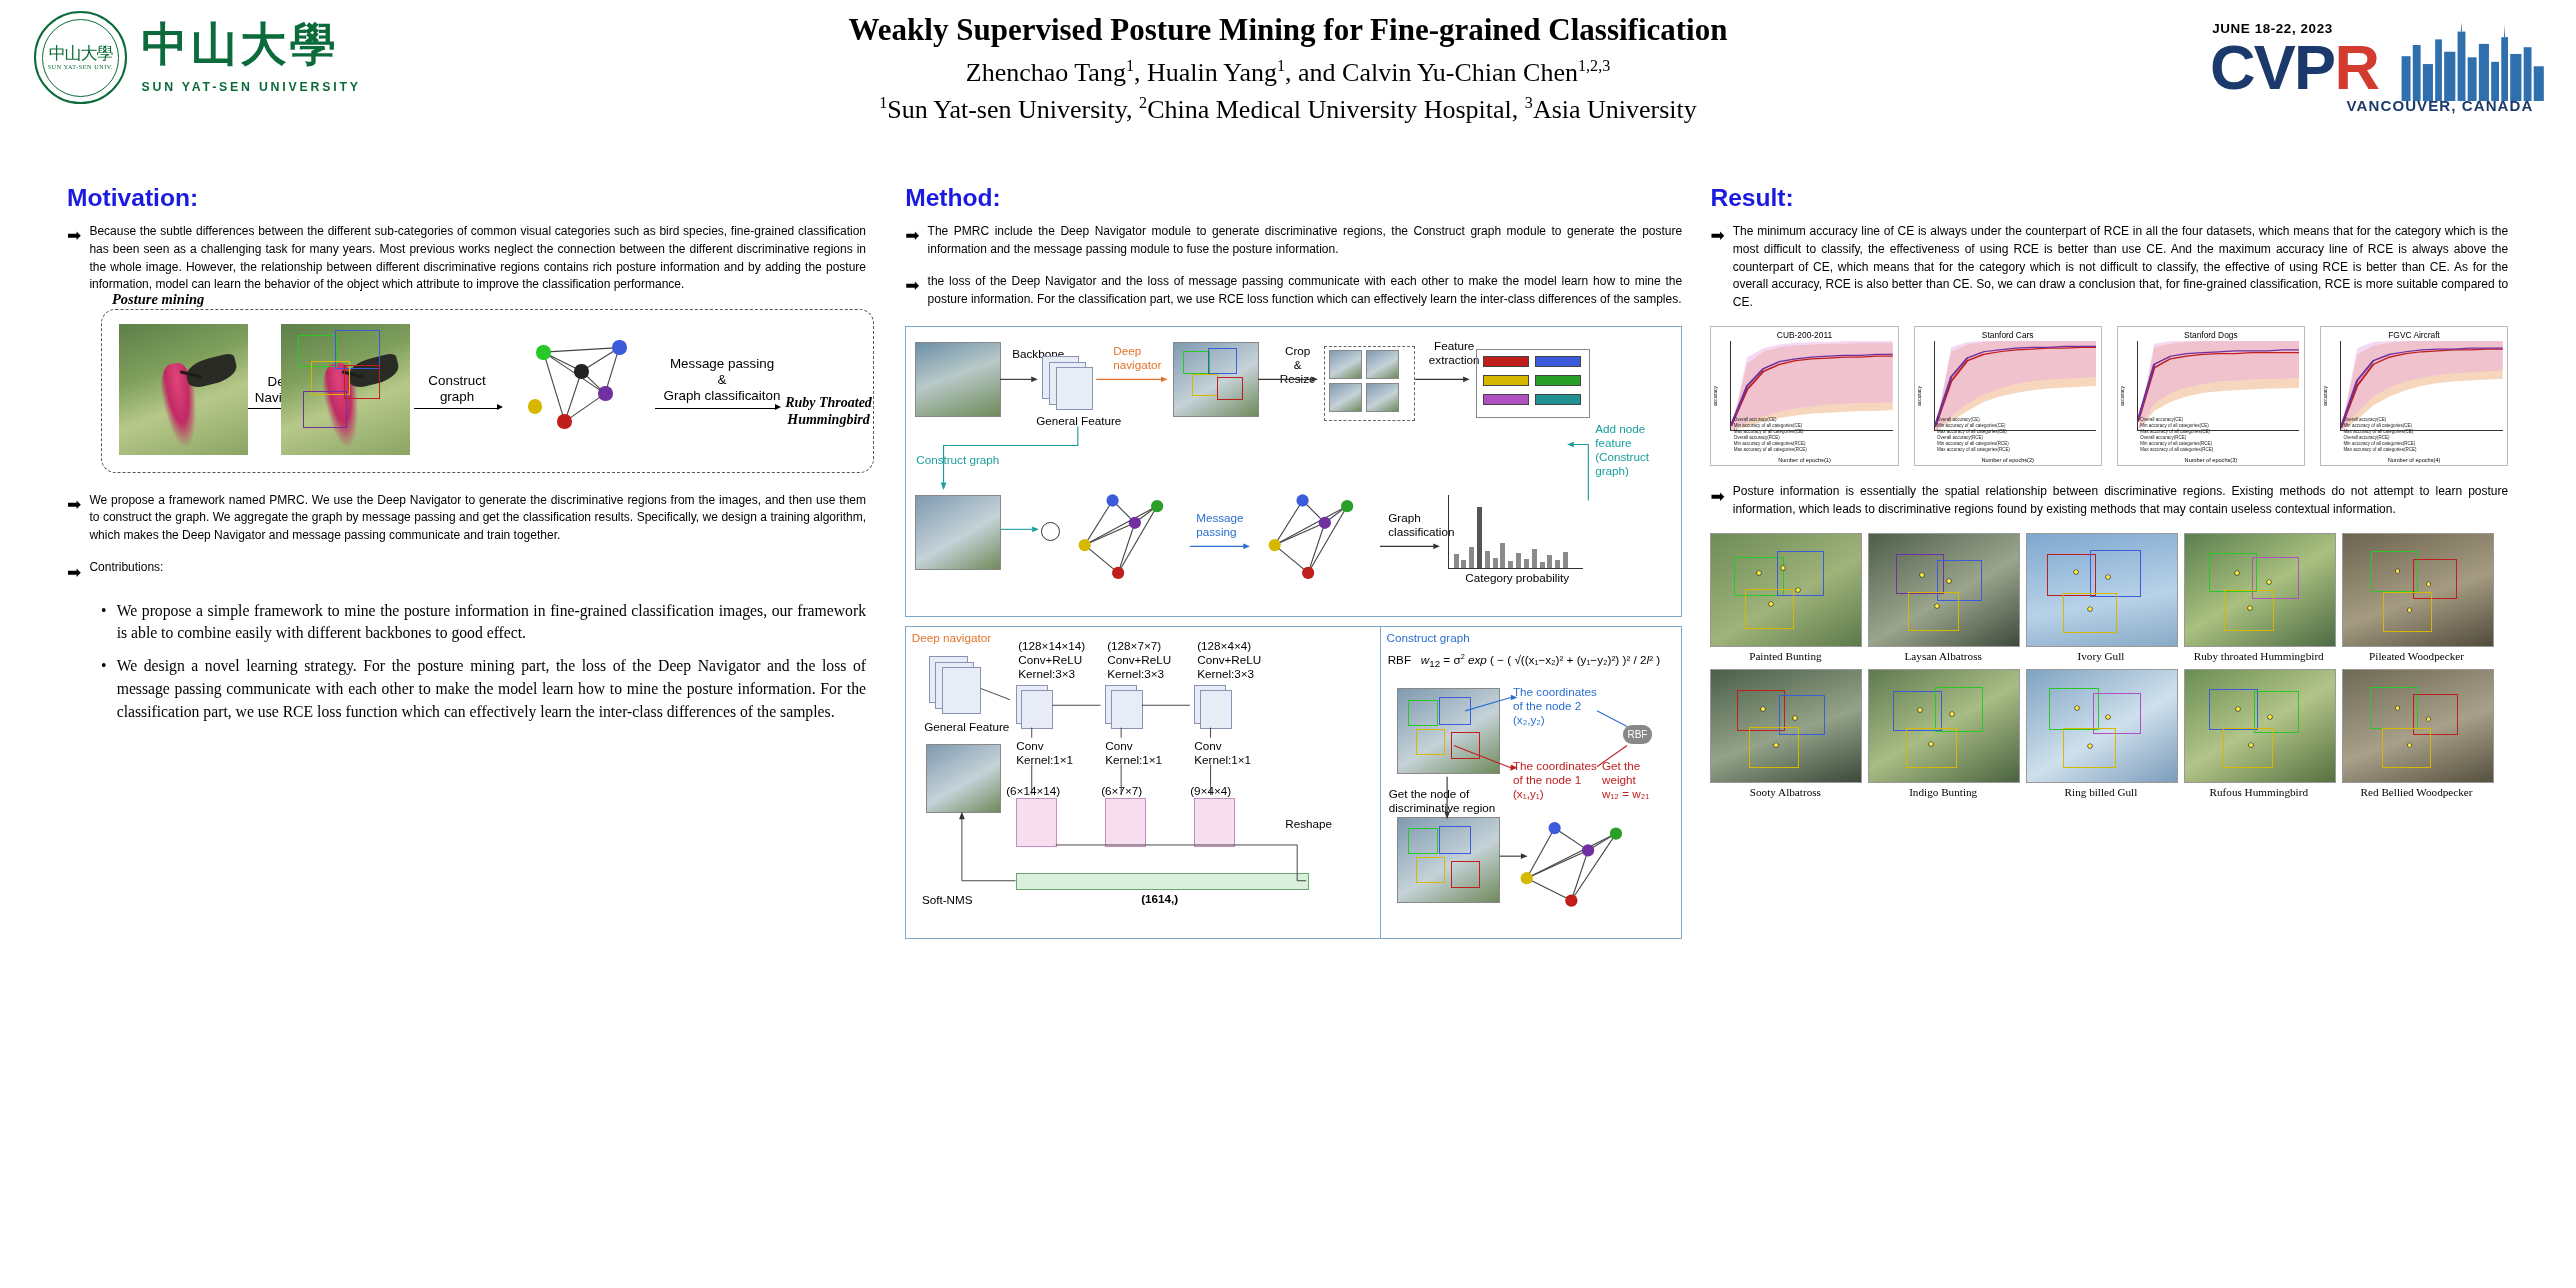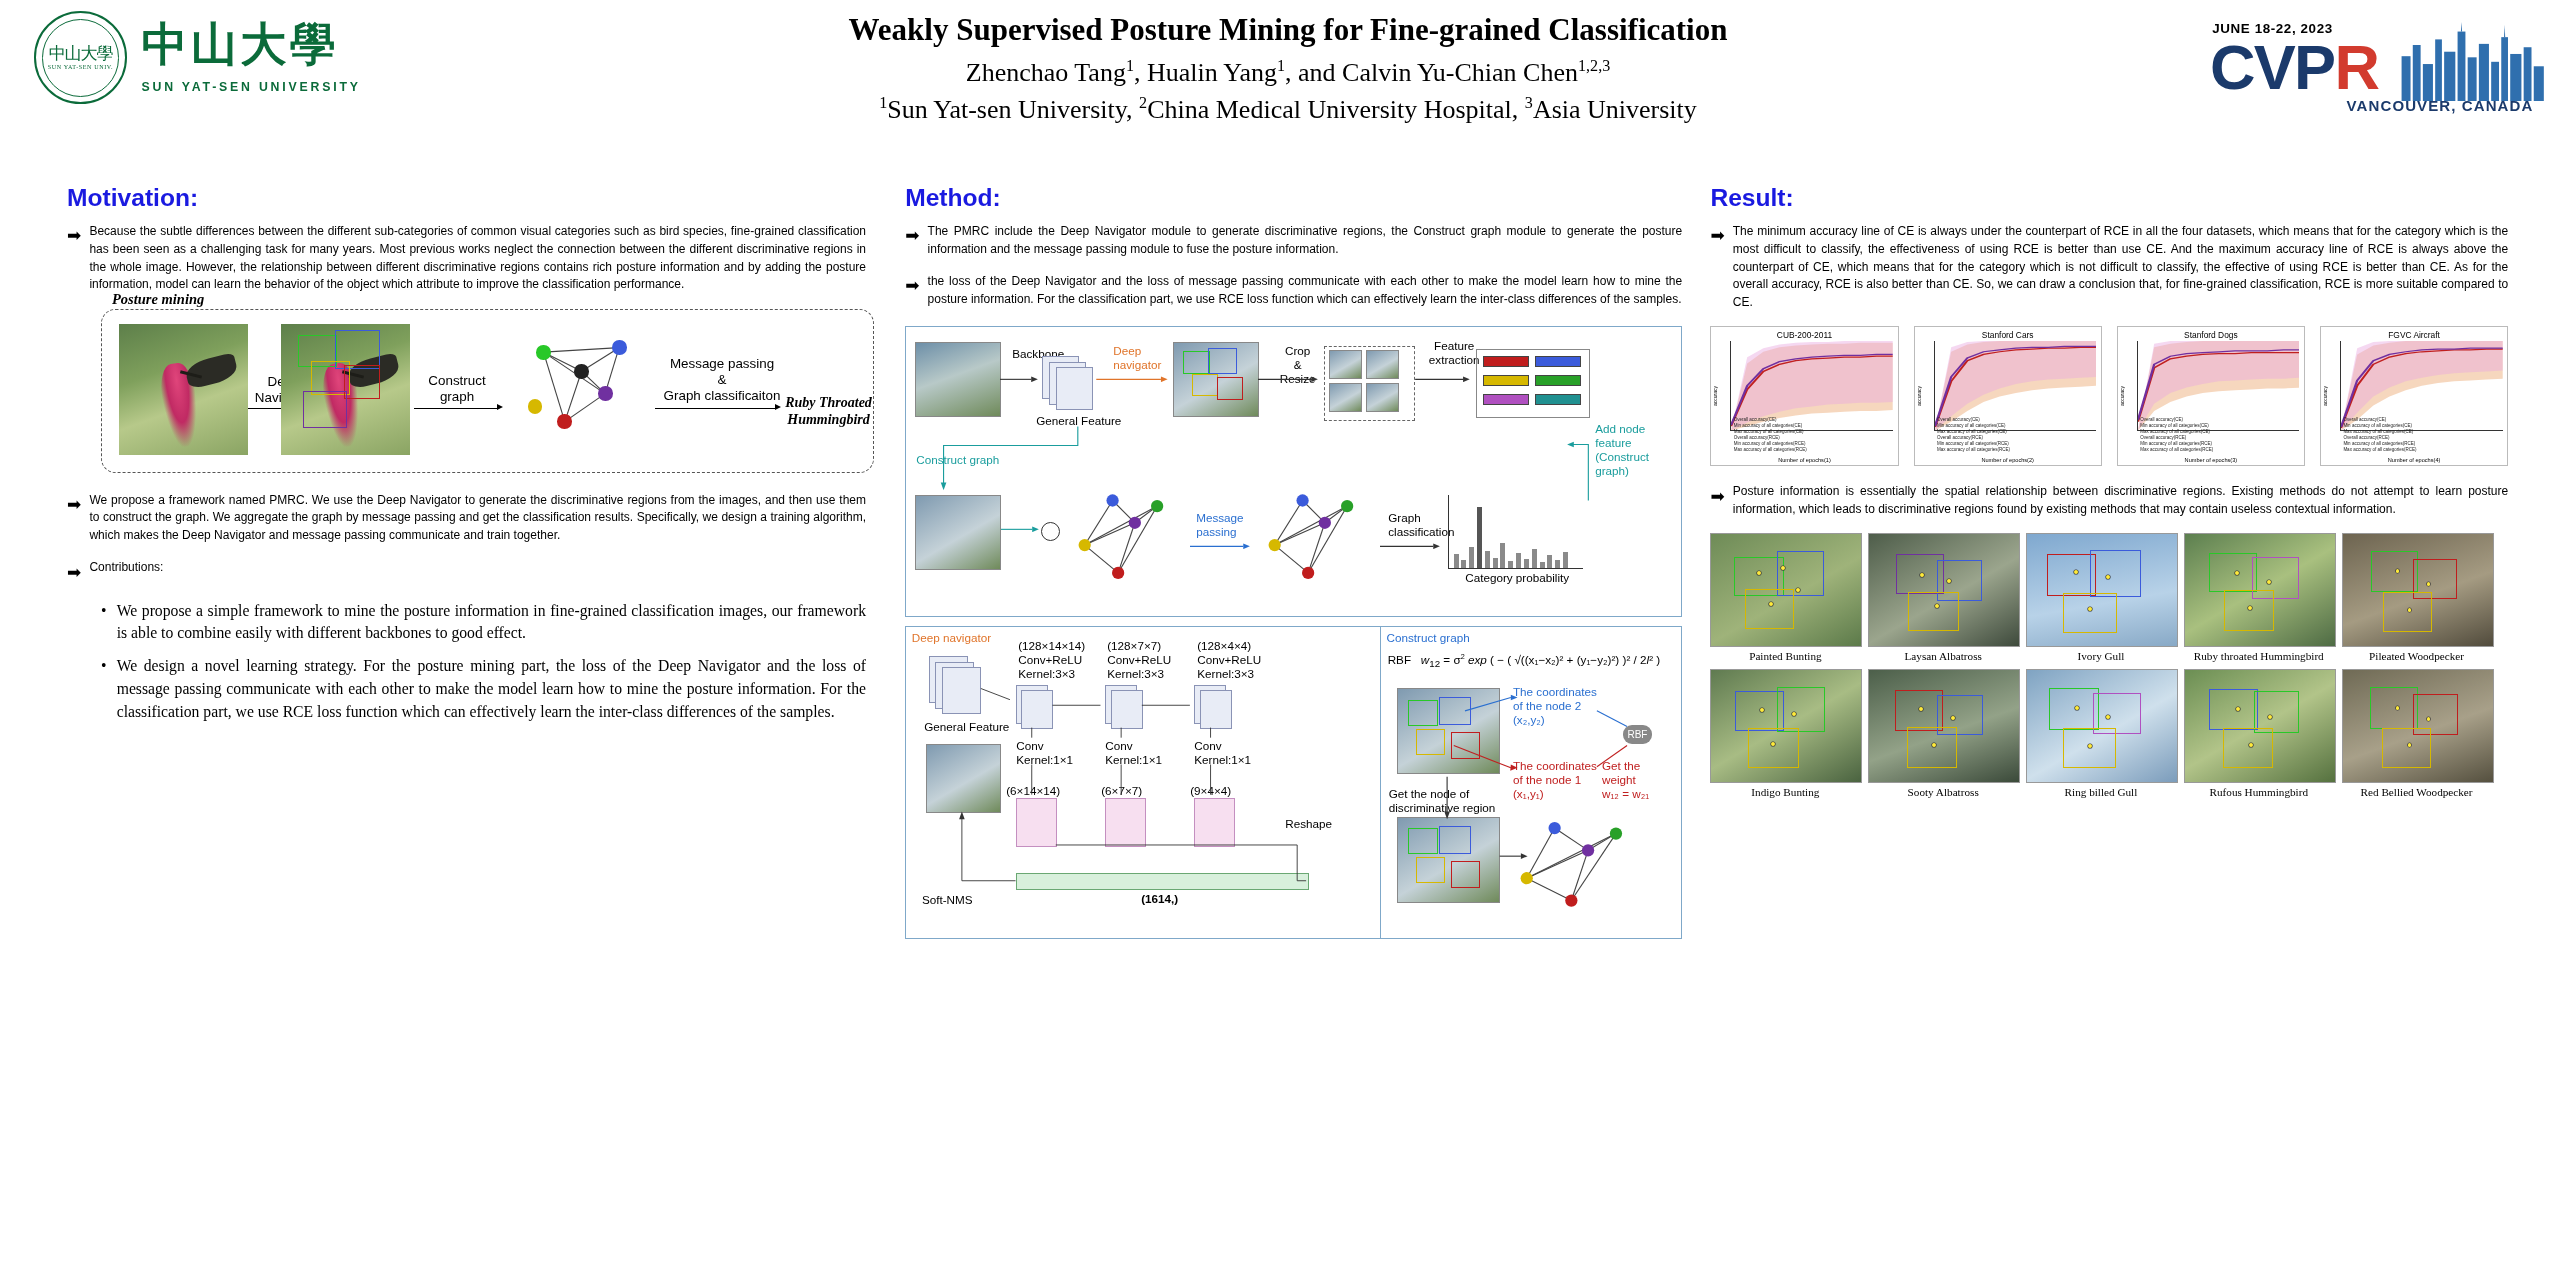--- a/index.html
+++ b/index.html
@@ -1043,41 +1043,41 @@
           <div class="box-ov" style="left:70px;top:24.6px;width:44px;height:40px;border-color:#c01d1d;"></div>
           <div class="box-ov" style="left:40px;top:58px;width:49px;height:40px;border-color:#d6b800;"></div>
           <div class="kp" style="left:53px;top:35px;"></div>
             <div class="kp" style="left:84px;top:48px;"></div>
           <div class="kp" style="left:65px;top:74px;"></div>
         </div>
         <div class="gal-cap">Pileated Woodpecker</div>
       </div>
 
       <div class="gal-cell">
+        <div class="gal-img" style="background:linear-gradient(160deg,#4c5f4a,#93a288 55%,#3b4a3a);">
+          <div class="box-ov" style="left:26px;top:20px;width:48px;height:41px;border-color:#c01d1d;"></div>
+          <div class="box-ov" style="left:68px;top:24.6px;width:46px;height:40px;border-color:#3b5bdb;"></div>
+          <div class="box-ov" style="left:38px;top:57px;width:50px;height:41px;border-color:#d6b800;"></div>
+          <div class="kp" style="left:50px;top:37px;"></div>
+            <div class="kp" style="left:82px;top:46px;"></div>
+          <div class="kp" style="left:63px;top:73px;"></div>
+        </div>
+        <div class="gal-cap">Sooty Albatross</div>
+      </div>
+
+      <div class="gal-cell">
         <div class="gal-img" style="background:linear-gradient(150deg,#5f7a50,#a8bc84 50%,#4a6340);">
           <div class="box-ov" style="left:23.5px;top:21px;width:49px;height:40px;border-color:#3b5bdb;"></div>
           <div class="box-ov" style="left:66px;top:17px;width:48px;height:45px;border-color:#28c828;"></div>
           <div class="box-ov" style="left:37px;top:58px;width:51px;height:40px;border-color:#d6b800;"></div>
           <div class="kp" style="left:49px;top:38px;"></div>
             <div class="kp" style="left:81px;top:42px;"></div>
           <div class="kp" style="left:60px;top:72px;"></div>
         </div>
         <div class="gal-cap">Indigo Bunting</div>
-      </div>
-
-      <div class="gal-cell">
-        <div class="gal-img" style="background:linear-gradient(160deg,#4c5f4a,#93a288 55%,#3b4a3a);">
-          <div class="box-ov" style="left:26px;top:20px;width:48px;height:41px;border-color:#c01d1d;"></div>
-          <div class="box-ov" style="left:68px;top:24.6px;width:46px;height:40px;border-color:#3b5bdb;"></div>
-          <div class="box-ov" style="left:38px;top:57px;width:50px;height:41px;border-color:#d6b800;"></div>
-          <div class="kp" style="left:50px;top:37px;"></div>
-            <div class="kp" style="left:82px;top:46px;"></div>
-          <div class="kp" style="left:63px;top:73px;"></div>
-        </div>
-        <div class="gal-cap">Sooty Albatross</div>
       </div>
 
       <div class="gal-cell">
         <div class="gal-img" style="background:linear-gradient(150deg,#7fa3c2,#cfe0ec 55%,#7b9cbb);">
           <div class="box-ov" style="left:22.4px;top:18px;width:50px;height:42px;border-color:#28c828;"></div>
           <div class="box-ov" style="left:66px;top:22.4px;width:48px;height:41px;border-color:#b050c0;"></div>
           <div class="box-ov" style="left:36px;top:58px;width:53px;height:40px;border-color:#d6b800;"></div>
           <div class="kp" style="left:48px;top:36px;"></div>
             <div class="kp" style="left:79px;top:45px;"></div>
           <div class="kp" style="left:61px;top:74px;"></div>

